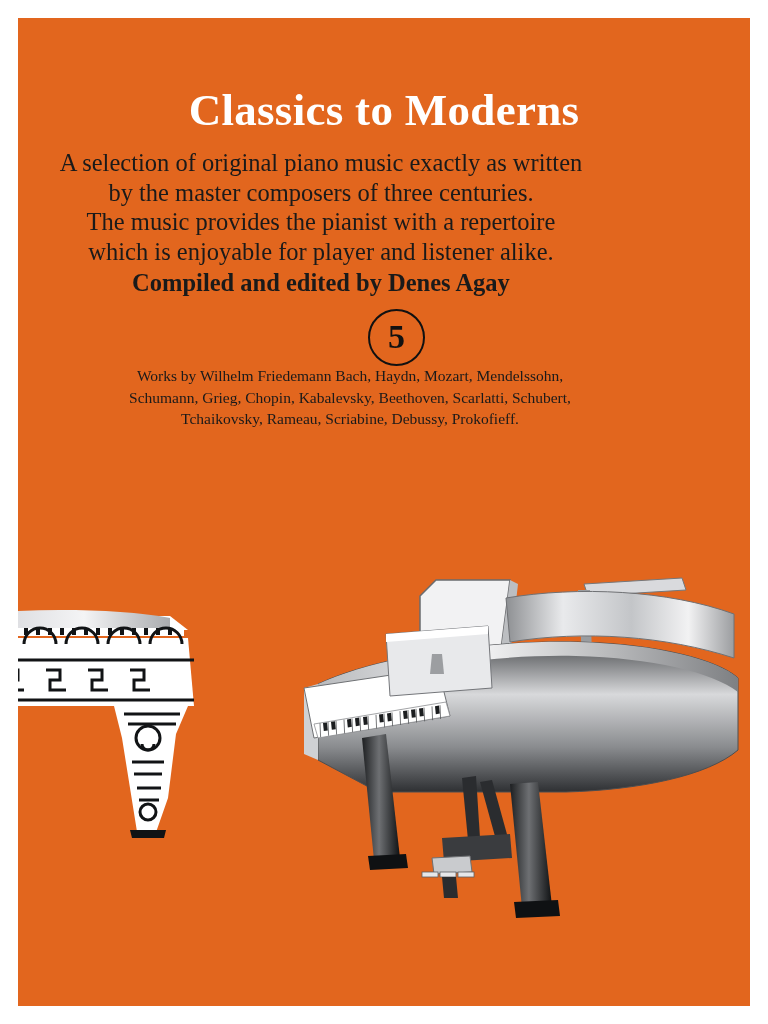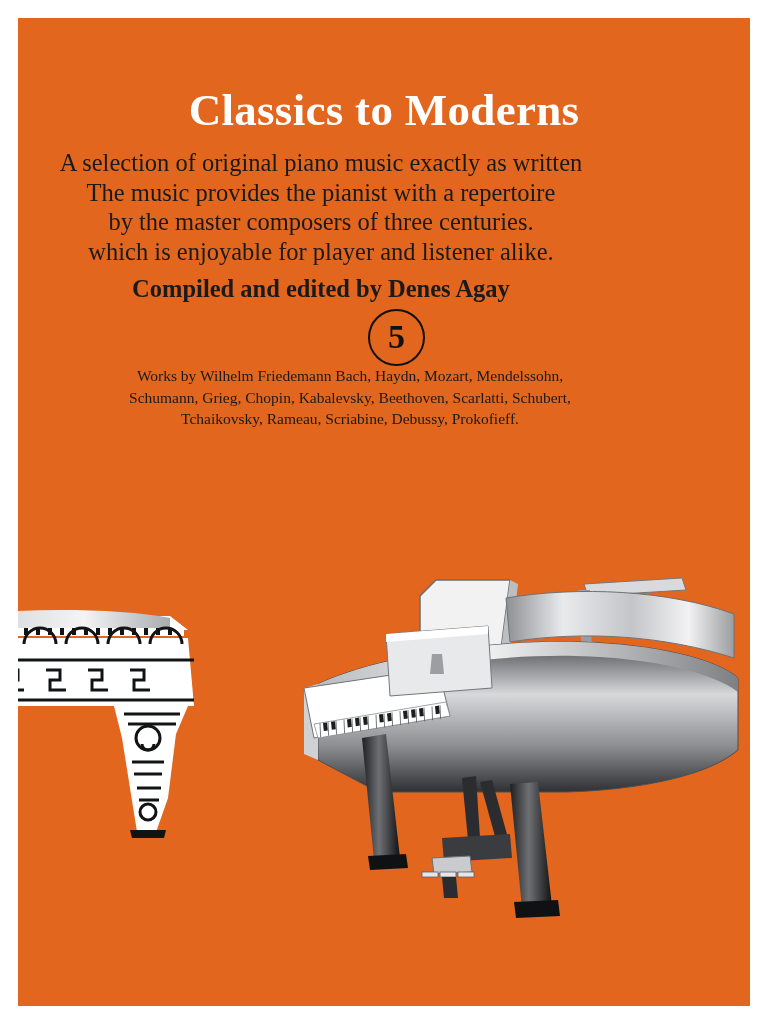--- a/index.html
+++ b/index.html
@@ -39,21 +39,21 @@
     left: 0;
     top: 130px;
     width: 606px;
     text-align: center;
     color: #1a1a1a;
     font-size: 24.5px;
     line-height: 29.5px;
     font-family: "Liberation Serif", serif;
   }
   #subtitle .line { display: block; white-space: nowrap; }
-  #subtitle .line.credit { font-weight: bold; margin-top: 8px; }
+  #subtitle .line.credit { font-weight: bold; margin-top: 2px; }
   #volume {
     position: absolute;
     left: 350px;
     top: 291px;
     width: 53px;
     height: 53px;
     border: 2.5px solid #111111;
     border-radius: 50%;
     color: #111111;
     font-size: 34px;
@@ -86,22 +86,22 @@
 </style>
 </head>
 <body>
 
 <div id="cover">
 
   <div id="title">Classics to Moderns</div>
 
   <div id="subtitle">
     <span class="line">A selection of original piano music exactly as written</span>
+    <span class="line">by the master composers of three centuries.</span>
     <span class="line">The music provides the pianist with a repertoire</span>
-    <span class="line">by the master composers of three centuries.</span>
     <span class="line">which is enjoyable for player and listener alike.</span>
     <span class="line credit">Compiled and edited by Denes Agay</span>
   </div>
 
   <div id="volume">5</div>
 
   <div id="works">
     <span class="line">Works by Wilhelm Friedemann Bach, Haydn, Mozart, Mendelssohn,</span>
     <span class="line">Schumann, Grieg, Chopin, Kabalevsky, Beethoven, Scarlatti, Schubert,</span>
     <span class="line">Tchaikovsky, Rameau, Scriabine, Debussy, Prokofieff.</span>

